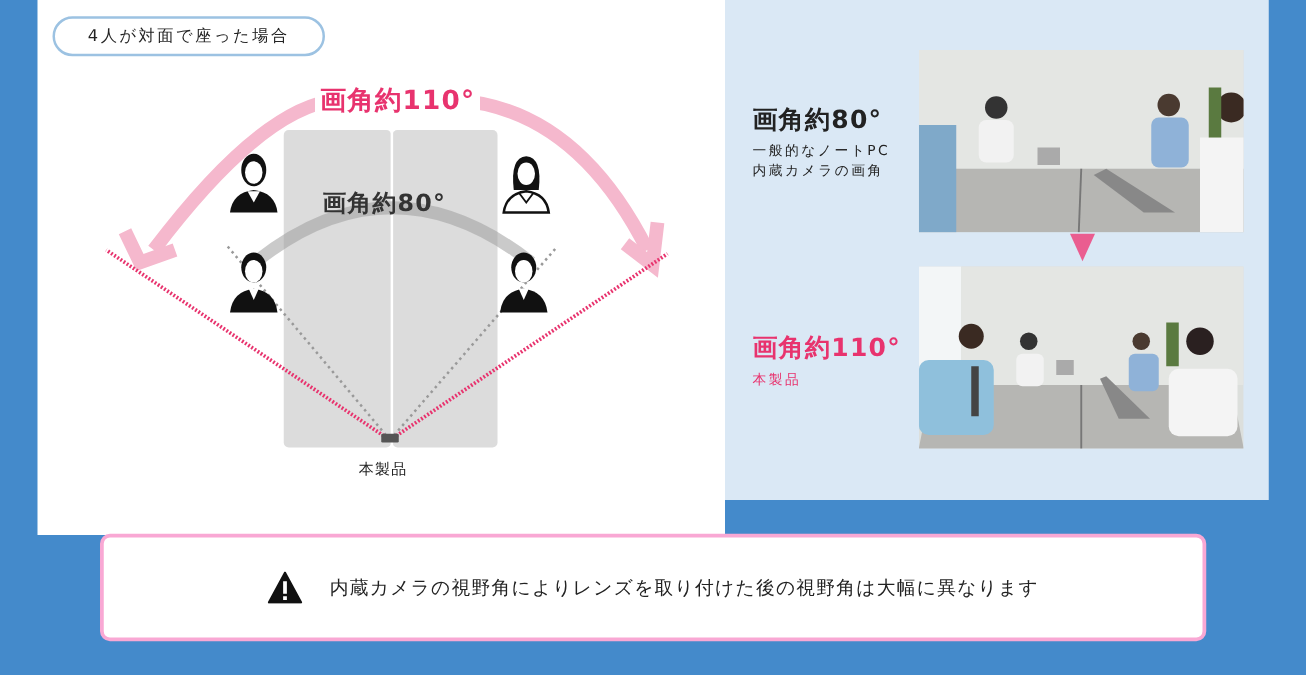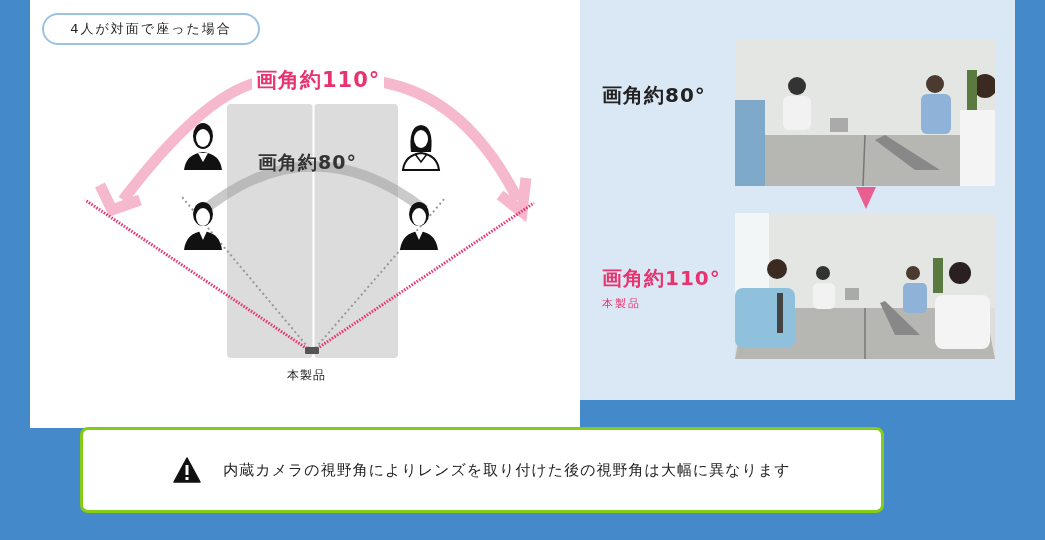--- a/index.html
+++ b/index.html
@@ -26,22 +26,22 @@
   .cmp-sub { font-size: 11px; letter-spacing: 2px; line-height: 16px; margin-top: 4px; }
   .cmp-80 .cmp-title, .cmp-80 .cmp-sub { color: #222; }
   .cmp-110 .cmp-title, .cmp-110 .cmp-sub { color: #e8336e; }
 
   .photo { position: absolute; left: 155px; width: 260px; overflow: hidden; }
   .photo svg { display: block; }
   .down-arrow { position: absolute; left: 276px; top: 187px; width: 0; height: 0;
     border-left: 10px solid transparent; border-right: 10px solid transparent; border-top: 22px solid #ea5d90; }
 
   .alert-box {
-    position: absolute; left: 80px; top: 427px; width: 804px; height: 86px;
-    background: #fff; border: 3px solid #84cc16; border-radius: 8px;
+    position: absolute; left: 80px; top: 427px; width: 885px; height: 86px;
+    background: #fff; border: 3px solid #f9a8d4; border-radius: 8px;
     display: flex; align-items: center; justify-content: center; gap: 22px;
   }
   .alert-text { font-size: 15px; color: #222; letter-spacing: 1px; }
 </style>
 </head>
 <body>
 
 <div class="panel-left">
   <svg class="diagram" viewBox="0 0 550 400" width="550" height="400">
 
@@ -92,20 +92,24 @@
 
   <div class="scenario-pill">4人が対面で座った場合</div>
   <div class="lbl-110">画角約110°</div>
   <div class="lbl-80">画角約80°</div>
   <div class="lbl-product">本製品</div>
 </div>
 
 <div class="panel-right">
   <div class="cmp-block cmp-80" style="top:82px;">
     <div class="cmp-title">画角約80°</div>
+    <div class="cmp-sub">
+      <div>一般的なノートPC</div>
+      <div>内蔵カメラの画角</div>
+    </div>
   </div>
 
   <div class="photo" style="top:40px; height:146px;">
     <svg width="260" height="146" viewBox="0 0 260 146">
       <rect width="260" height="146" fill="#dcdfdc"></rect>
       <rect y="0" width="260" height="95" fill="#e4e6e3"></rect>
       <polygon points="0,146 0,95 260,95 260,146" fill="#b6b6b3"></polygon>
       <line x1="130" y1="95" x2="128" y2="146" stroke="#777" stroke-width="1.5"></line>
       <circle cx="62" cy="46" r="9" fill="#333"></circle>
         <rect x="48" y="56" width="28" height="34" rx="6" fill="#f2f2f2"></rect>

